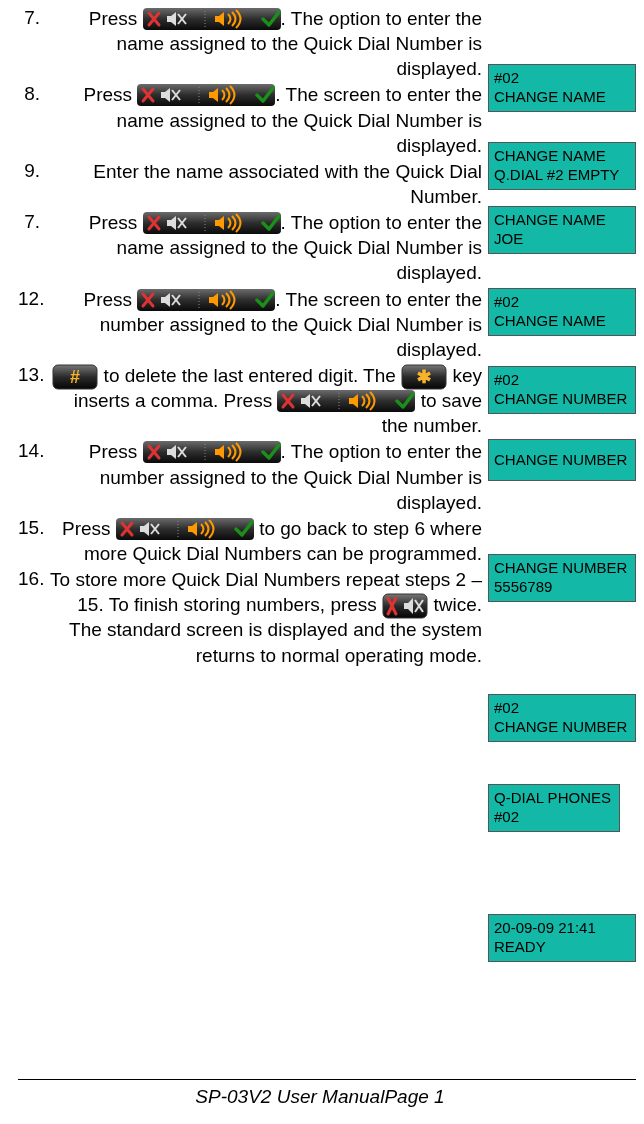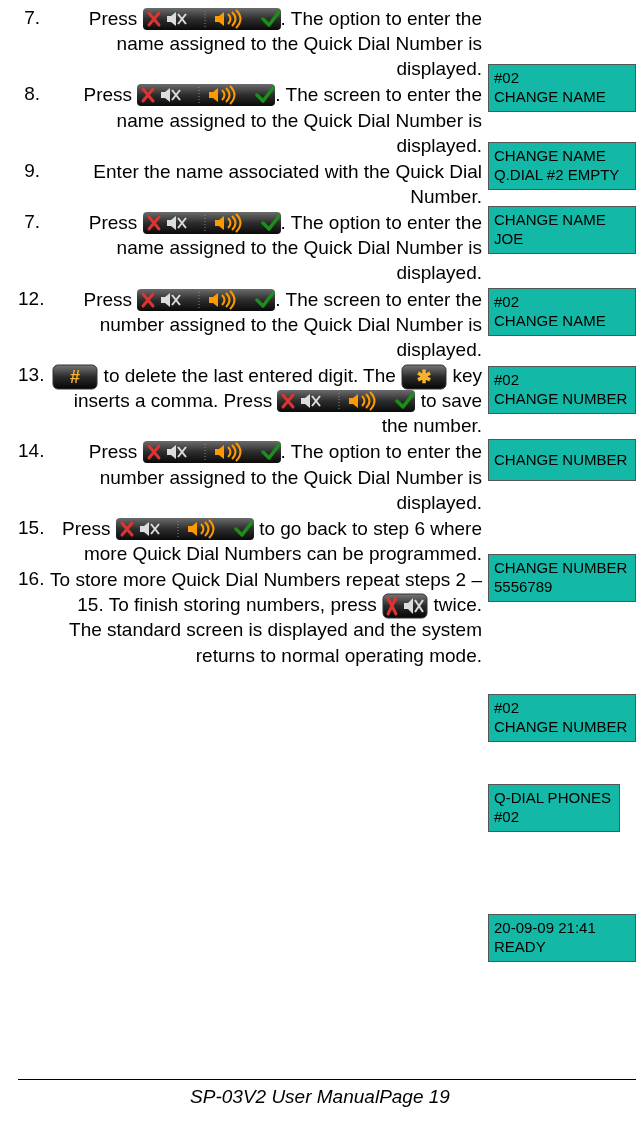--- a/index.html
+++ b/index.html
@@ -300,15 +300,15 @@
         <div class="screen-box" style="position: absolute; left: 0px; right: 16px; top: 778px;">Q-DIAL PHONES
 #02</div>
         <div class="screen-box" style="position: absolute; left: 0px; right: 0px; top: 908px;">20-09-09  21:41
 READY</div>
       </div>
   </div>
 
   <div class="footer-line"></div>
   <div class="footer">
     <span>SP-03V2 User Manual</span>
-    <span>Page 19</span>
+    <span>Page 1</span>
   </div>
 </div>
 
 </body></html>

